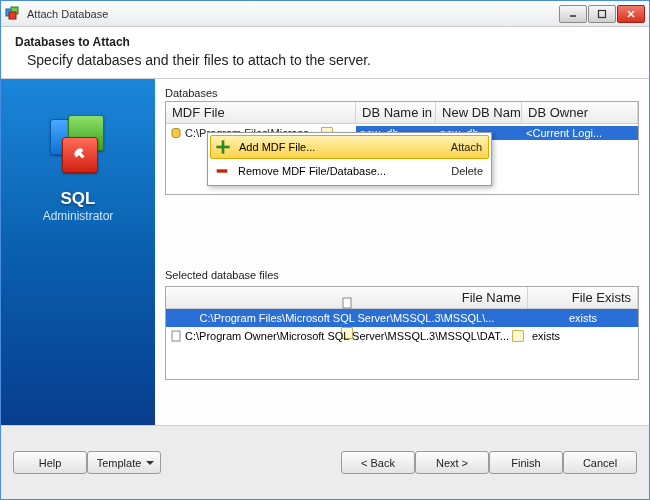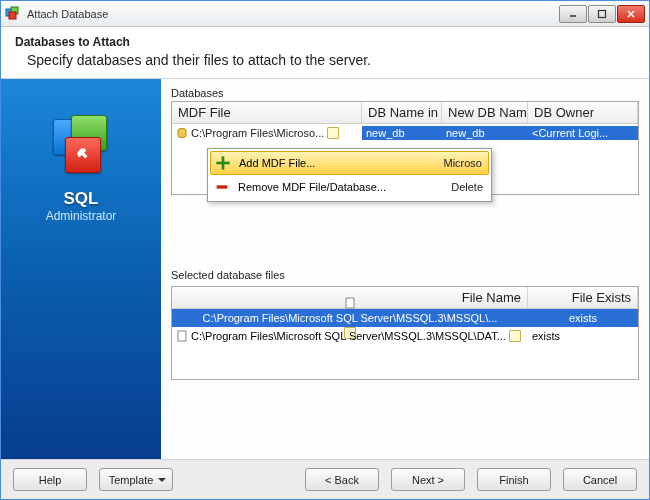--- a/index.html
+++ b/index.html
@@ -32,26 +32,26 @@
 .table { border: 1px solid #a9a9a9; flex: 0 0 auto; background: #fff; }
 .thead { display: flex; background: linear-gradient(#fdfdfd,#ececec); border-bottom: 1px solid #cfcfcf; }
 .th { padding: 3px 6px; border-right: 1px solid #d4d4d4; font-size: 13px; color: #222; white-space: nowrap; overflow: hidden; }
 .tbody { min-height: 70px; }
 .tr { display: flex; height: 18px; align-items: center; }
 .td { padding: 1px 4px; font-size: 11px; white-space: nowrap; overflow: hidden; display: flex; align-items: center; gap: 3px; }
 .tr.sel .td { background: #2a6fd6; color: #fff; }
 .db-table .c1 { width: 190px; } .db-table .c2 { width: 80px; } .db-table .c3 { width: 86px; } .db-table .c4 { flex: 1; }
 .files-table { margin-top: 3px; text-align: right; } .files-table .c1 { flex: 1; } .files-table .c2 { width: 110px; }
 .files-body .tr:first-child { background: #2a6fd6; color:#fff; } .files-body .tr:first-child .td { color:#fff;flex-direction:column; }
-.footer { padding: 8px 12px; background: #ececec; border-top: 1px solid #d0d0d0; display: flex; align-items: center; gap: 12px; }
+.footer { padding: 25px 12px; background: #ececec; border-top: 1px solid #d0d0d0; display: flex; align-items: center; gap: 0; }
 .footer .spacer { flex: 1; }
 .btn { min-width: 74px; height: 23px; background: linear-gradient(#fdfdfd,#e3e3e3); border: 1px solid #9b9b9b; border-radius: 3px; display: inline-flex; align-items: center; justify-content: center; font-size: 11px; color: #222; padding: 0 8px; }
 .btn.split { position: relative; padding-right: 18px; }
 .btn.split::after { content: ''; position: absolute; right: 6px; top: 9px; border: 4px solid transparent; border-top-color: #333; }
-.context-menu { position: absolute; left: 206px; top: 69px; width: 285px; background: #fff; border: 1px solid #9b9b9b; box-shadow: 2px 2px 5px rgba(0,0,0,0.25); z-index: 10; padding: 2px; }
+.context-menu { position: absolute; left: 206px; top: 53px; width: 285px; background: #fff; border: 1px solid #9b9b9b; box-shadow: 2px 2px 5px rgba(0,0,0,0.25); z-index: 10; padding: 2px; }
 .menu-item { display: flex; align-items: center; height: 24px; padding: 0 6px 0 4px; border-radius: 2px; gap: 8px; }
 .menu-item .mi-icon { width: 16px; height: 16px; display:flex; align-items:center; justify-content:center; }
 .menu-item .mi-label { flex: 1; font-size: 11px; }
 .menu-item .mi-shortcut { font-size: 11px; color: #222; }
 .menu-item.hl { background: linear-gradient(#fff2b3,#ffd24a); border: 1px solid #e0a800; }
 .small-icon { width: 12px; height: 12px; display: inline-flex; align-items: center; justify-content: center; }
 .db-icon { width:12px; height:12px; }
 .browse-icon { width:12px; height:12px; background:#fff9d0; border:1px solid #c9b050; border-radius:1px; }
 </style>
 </head>
@@ -144,21 +144,21 @@
 
       <div class="context-menu">
         <div class="menu-item hl">
           <span class="mi-icon">
               <svg viewBox="0 0 12 12">
                 <line x1="6" y1="1" x2="6" y2="11" stroke="#2a8c1e" stroke-width="2"></line>
                 <line x1="1" y1="6" x2="11" y2="6" stroke="#2a8c1e" stroke-width="2"></line>
               </svg>
             </span>
           <span class="mi-label">Add MDF File...</span>
-          <span class="mi-shortcut">Microso</span>
+          <span class="mi-shortcut">Attach</span>
         </div>
         <div class="menu-item">
           <span class="mi-icon">
               <svg viewBox="0 0 12 12">
                 <line x1="2" y1="6" x2="10" y2="6" stroke="#c62310" stroke-width="2.5"></line>
               </svg>
             </span>
           <span class="mi-label">Remove MDF File/Database...</span>
           <span class="mi-shortcut">Delete</span>
         </div>
@@ -187,21 +187,21 @@
                 <span>exists</span>
               </div>
           </div>
           <div class="tr">
             <div class="td c1">
               <span class="small-icon">
                   <svg viewBox="0 0 12 12">
                     <rect x="2" y="1" width="8" height="10" fill="#fff" stroke="#888"></rect>
                   </svg>
                 </span>
-              <span>C:\Program Files\Microsoft SQL Server\MSSQL.3\MSSQL\DAT...</span>
+              <span>C:\Program Owner\Microsoft SQL Server\MSSQL.3\MSSQL\DAT...</span>
               <span class="browse-icon"></span>
             </div>
             <div class="td c2">
                 <span>exists</span>
               </div>
           </div>
           <div style="height:34px"></div>
         </div>
       </div>
     </div>

